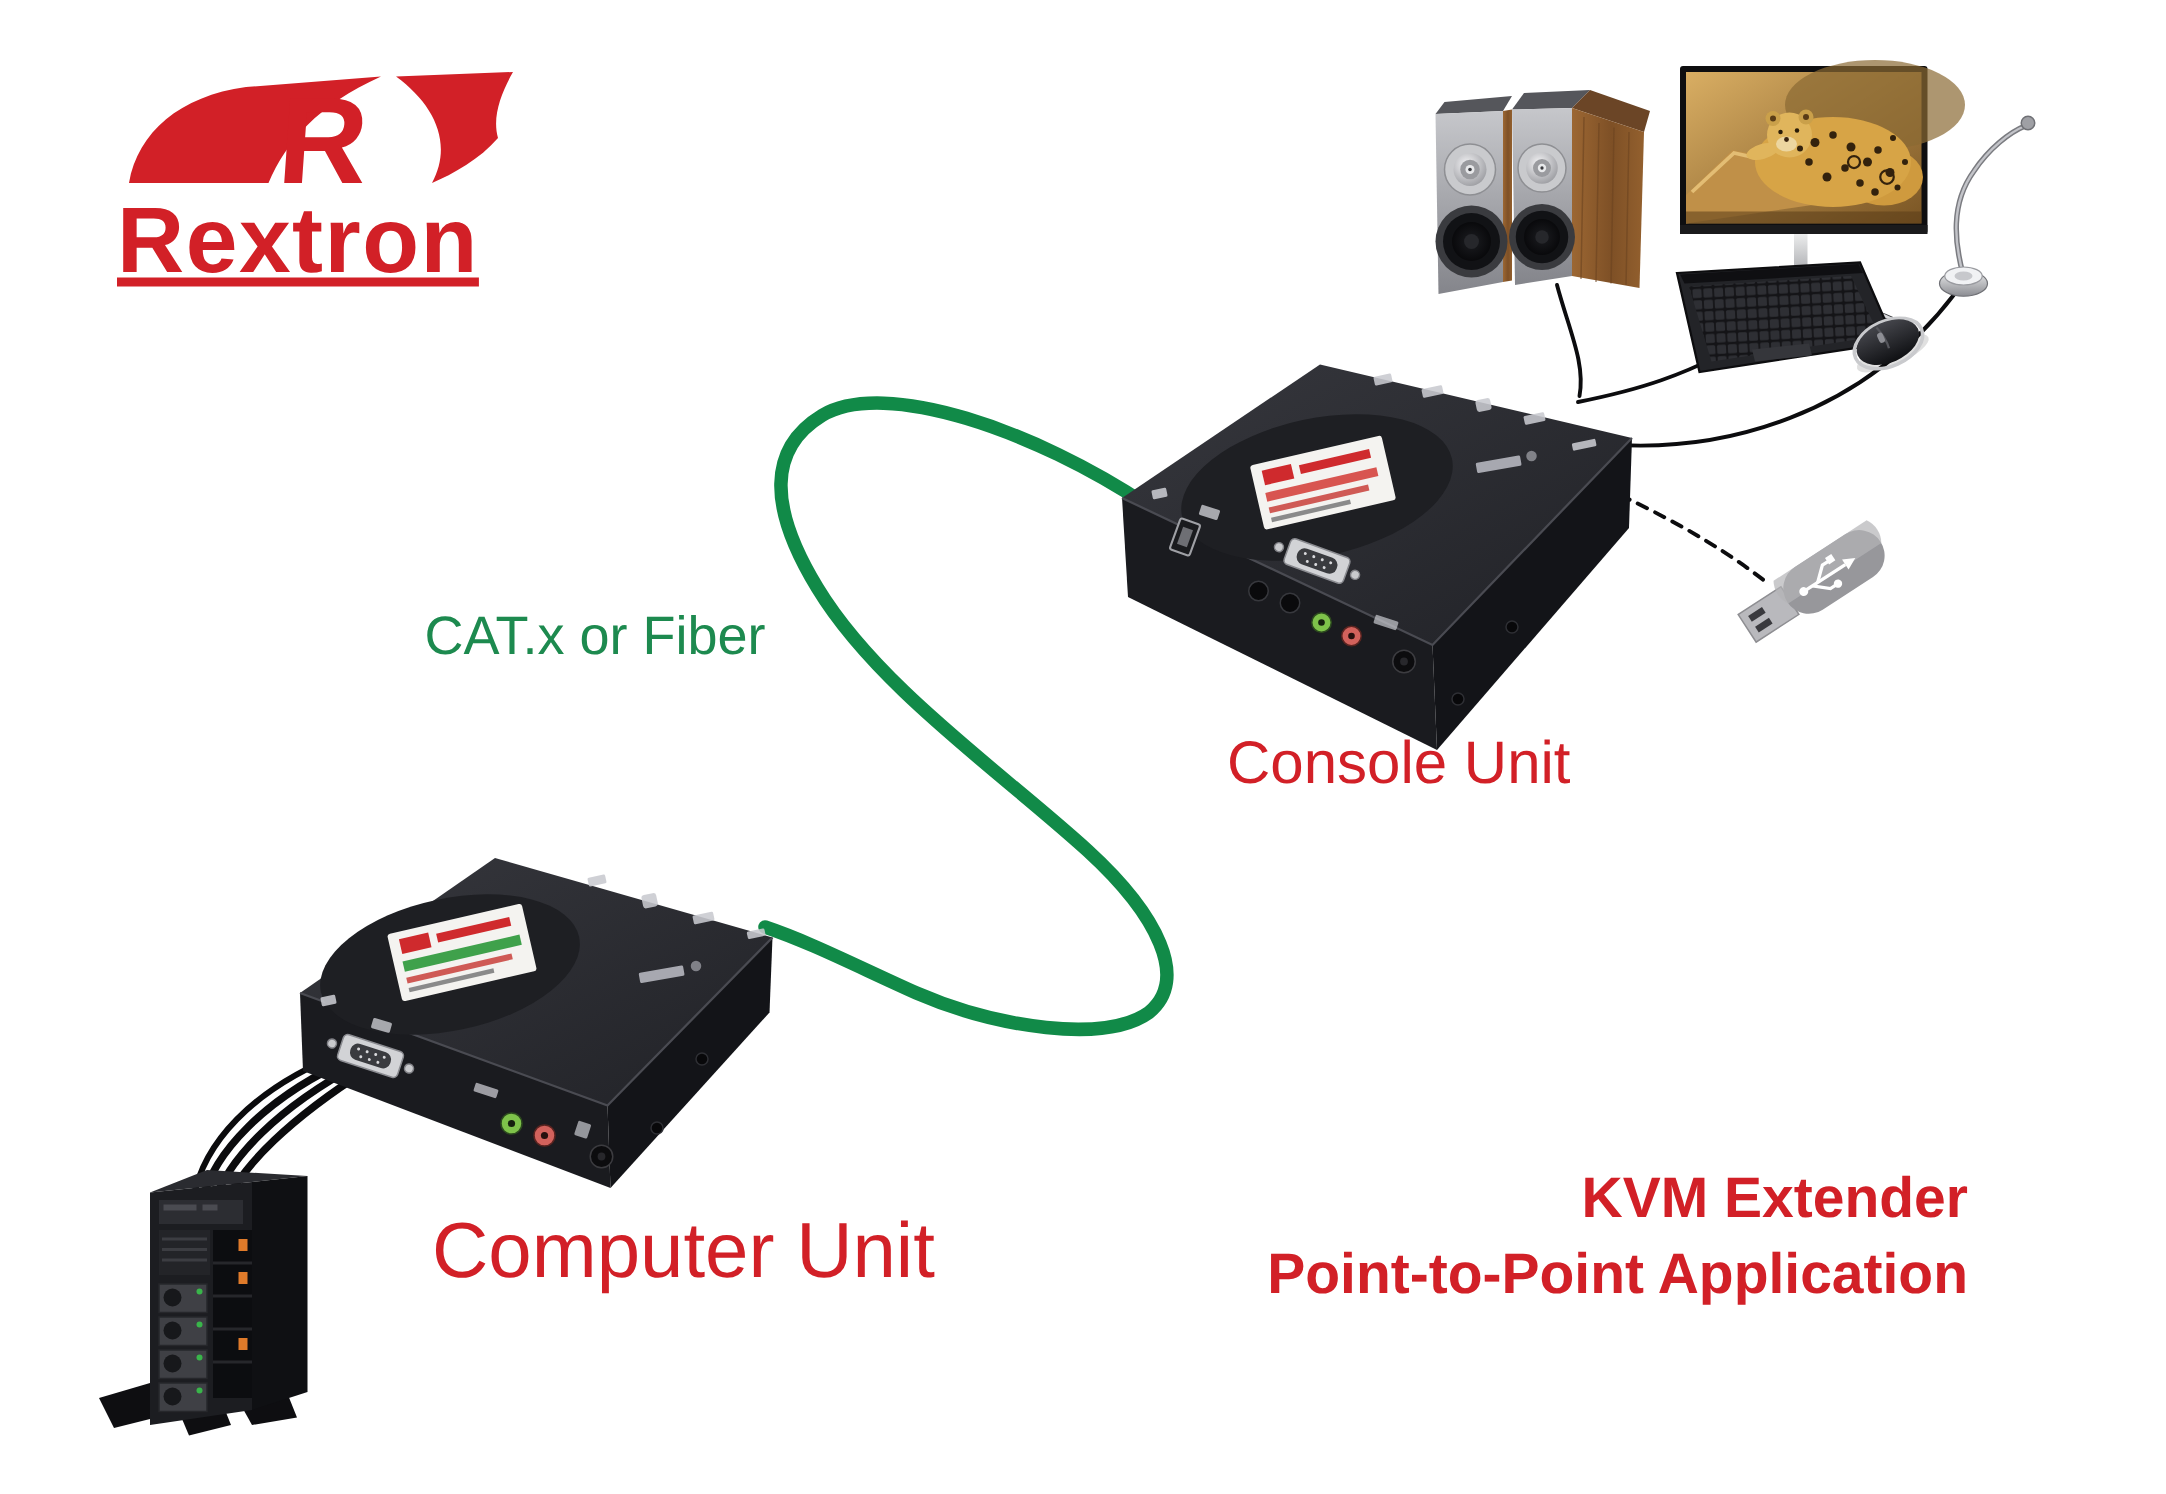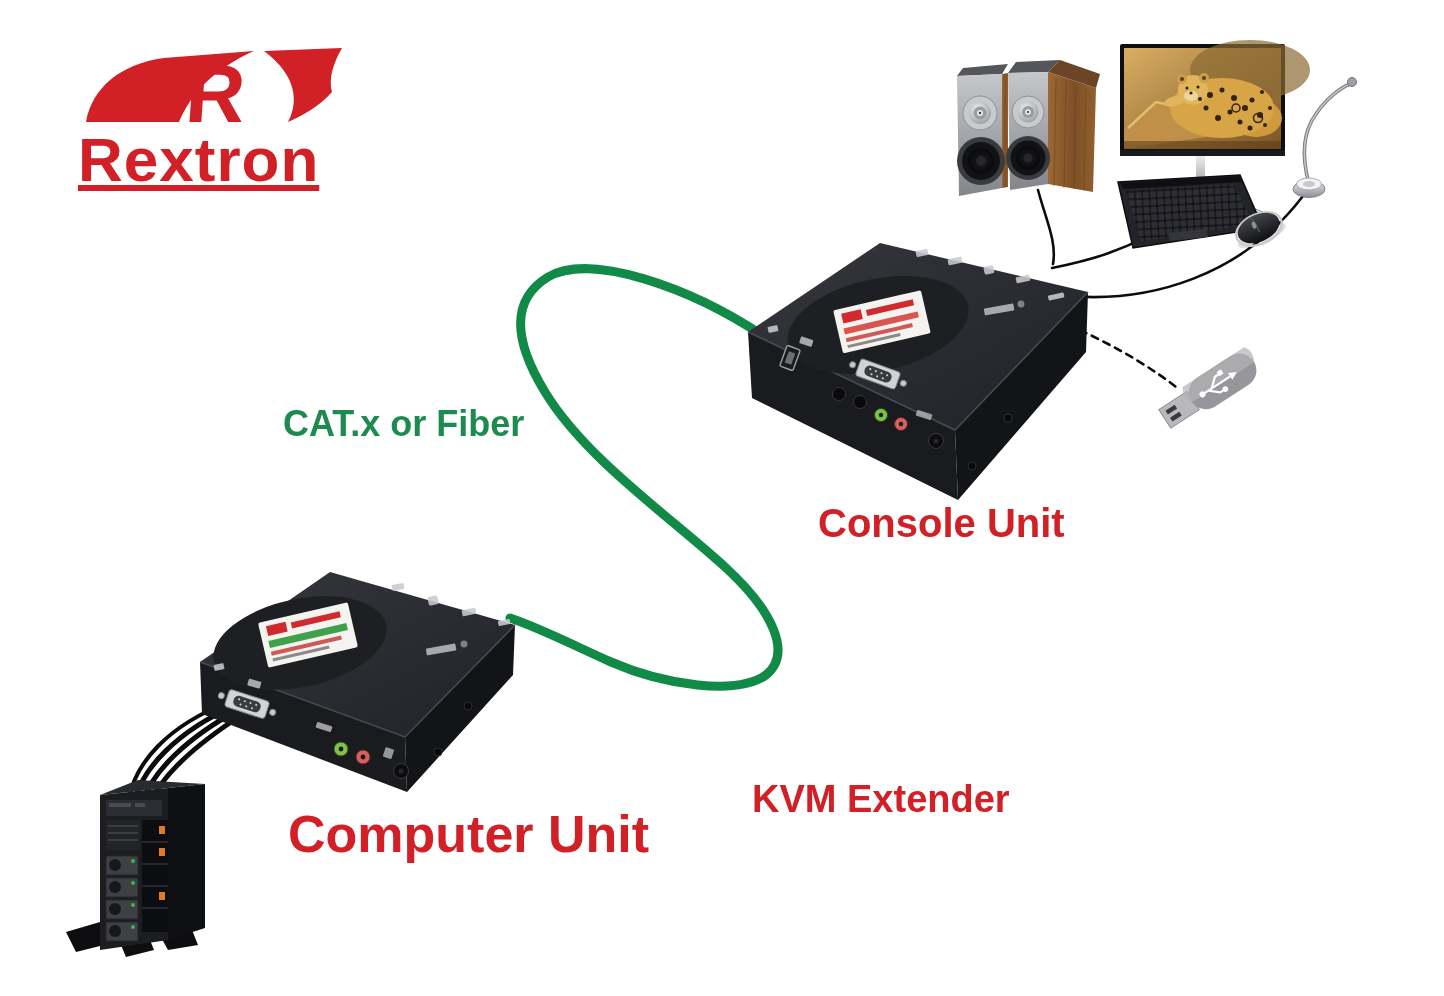--- a/index.html
+++ b/index.html
@@ -1,24 +1,24 @@
 <!DOCTYPE html>
 <html><head>
 <meta charset="utf-8">
 <style>
   html,body{margin:0;padding:0;background:#ffffff;}
   .stage{position:relative;width:1444px;height:996px;background:#ffffff;overflow:hidden;
          font-family:"Liberation Sans",sans-serif;}
   .art{position:absolute;left:0;top:0;}
-  .lbl{position:absolute;font-weight:bold;white-space:nowrap;}
+  .lbl{position:absolute;font-weight:normal;white-space:nowrap;}
   .lbl.green{color:#1d8a4f;font-size:36px;left:283px;top:403px;}
   .lbl.red{color:#d22027;}
-  .lbl.console{font-size:40px;left:818px;top:501px;}
+  .lbl.console{font-size:40px;left:818px;top:487px;}
   .lbl.computer{font-size:52px;left:288px;top:804px;}
-  .caption{position:absolute;left:752px;top:774px;width:560px;text-align:left;
+  .caption{position:absolute;left:752px;top:774px;width:560px;text-align:right;
            color:#d22027;font-weight:bold;font-size:38px;line-height:51px;}
   .logo{position:absolute;left:78px;top:36px;width:320px;}
   .logo-text{color:#d22027;font-weight:bold;font-size:62px;letter-spacing:1px;line-height:60px;margin-top:-2px;text-decoration:underline;}
 </style>
 </head>
 <body>
 
 <div class="stage">
 
 <svg class="art" width="1444" height="996" viewBox="0 0 1444 996">
@@ -356,15 +356,16 @@
       <text x="112" y="86" font-family="Liberation Sans, sans-serif" font-size="82" font-weight="bold" fill="#d22027" transform="skewX(-4)">R</text>
     </svg>
     <div class="logo-text">Rextron</div>
   </div>
 
   <div class="lbl green">CAT.x or Fiber</div>
   <div class="lbl red console">Console Unit</div>
   <div class="lbl red computer">Computer Unit</div>
   <div class="caption">
     <div>KVM Extender</div>
+    <div>Point-to-Point Application</div>
   </div>
 
 </div>
 
 </body></html>

